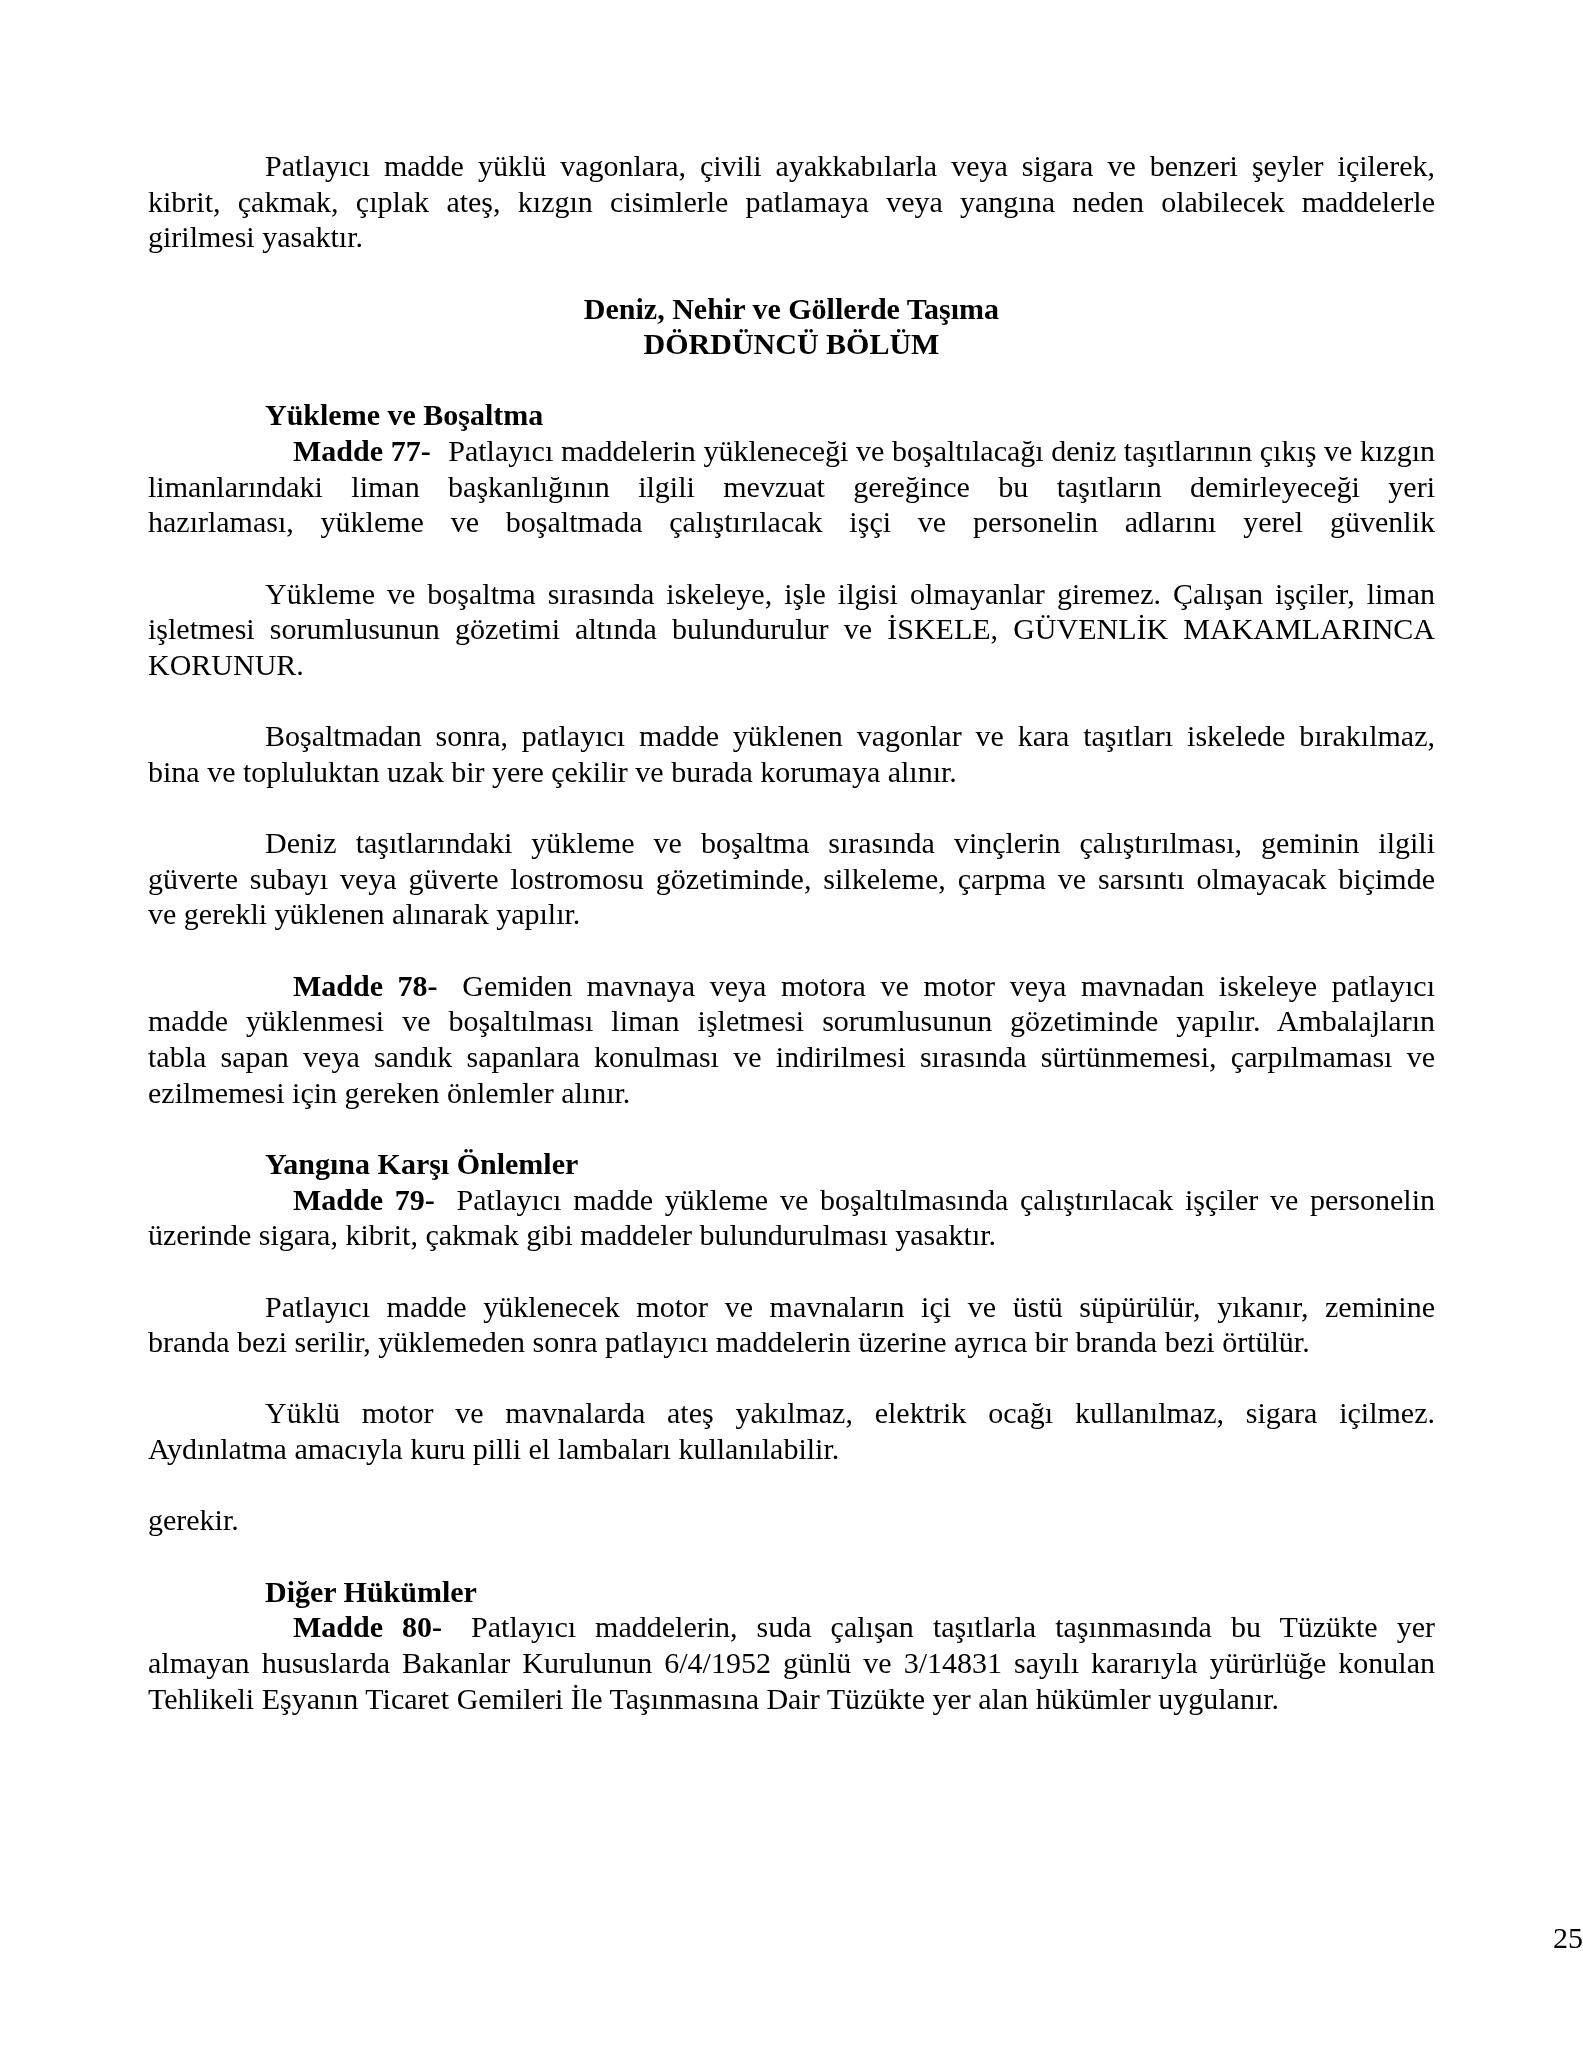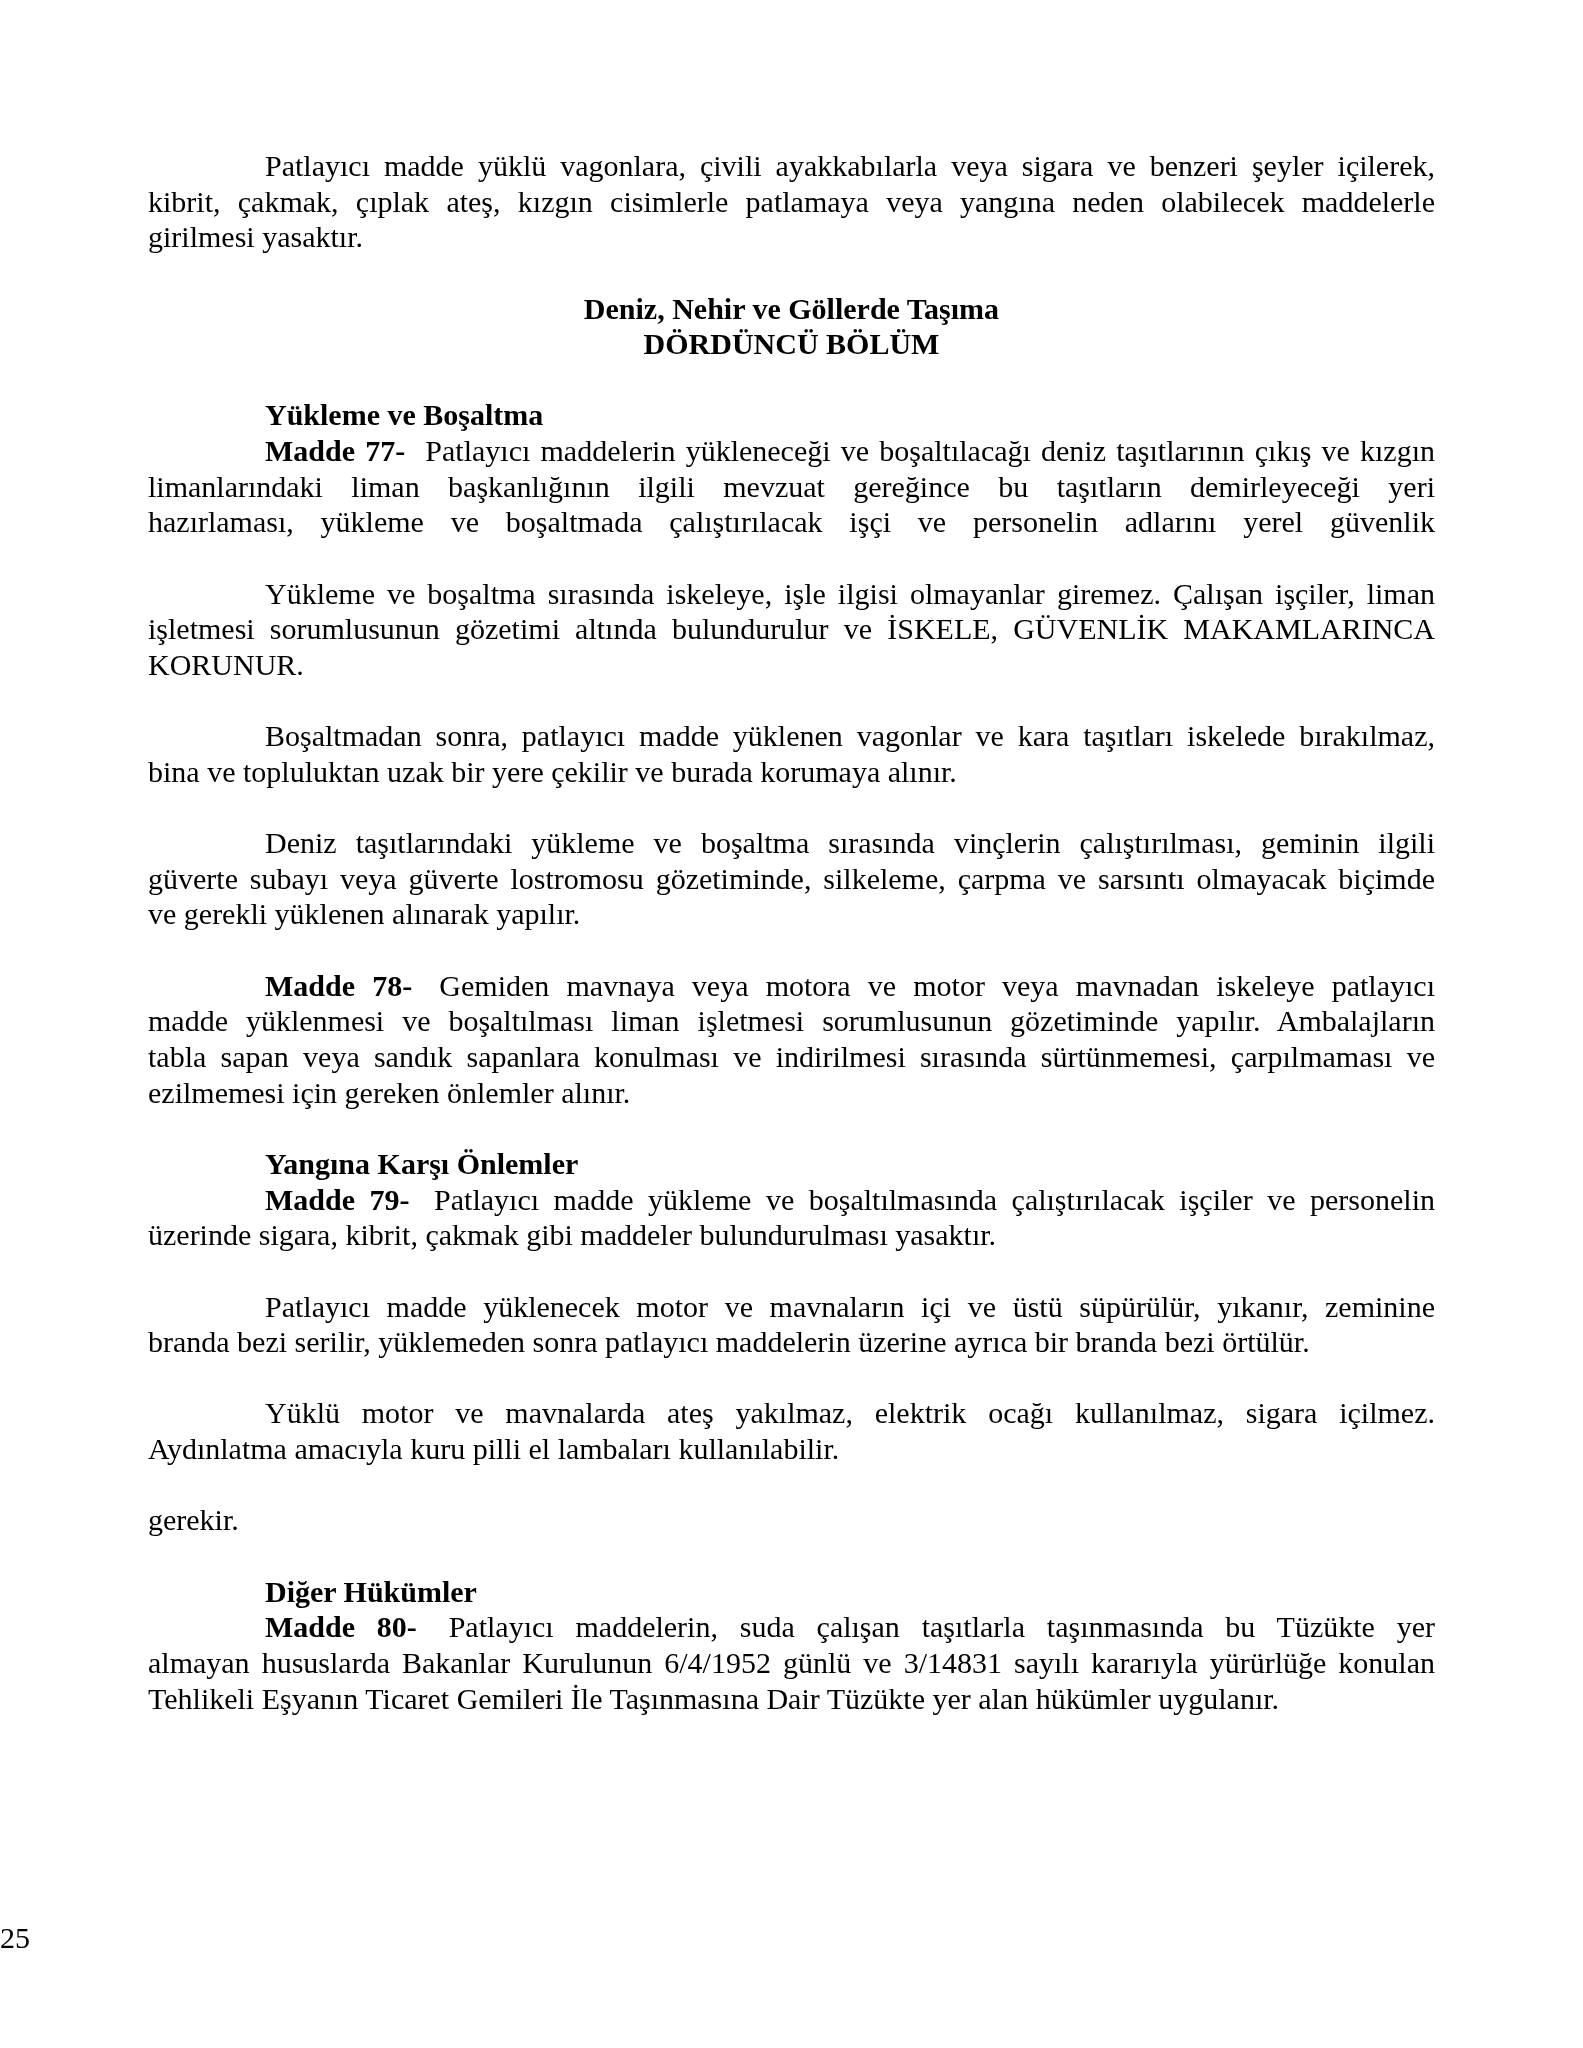--- a/index.html
+++ b/index.html
@@ -11,23 +11,23 @@
   .body-block {
     position: absolute; left: 148px; top: 148px; width: 1287px;
     font-size: 30px; line-height: 35.65px;
   }
   .line { height: 35.65px; white-space: nowrap; overflow: visible; }
   .line.j { text-align: justify; text-align-last: justify; white-space: normal; overflow: hidden; }
   .line.indent { padding-left: 117px; }
   .line.center { text-align: center; font-weight: bold; }
   .line.bold-heading { font-weight: bold; padding-left: 117px; }
   .blank { height: 35.65px; }
-  .madde-label { font-weight: bold; margin-right: 10px; }
+  .madde-label { font-weight: bold; margin-right: 10px; margin-left: 28px; }
   .page-number {
-    position: absolute; left: 0; width: 1583px; top: 1920px; text-align: left;
+    position: absolute; left: 0; width: 1583px; top: 1920px; text-align: right;
     font-size: 30px; line-height: 35.65px;
   }
 </style>
 </head>
 <body>
 
 <div class="page">
   <div class="body-block">
 
     <div class="line j indent">Patlayıcı madde yüklü vagonlara, çivili ayakkabılarla veya sigara ve benzeri şeyler içilerek,</div>

